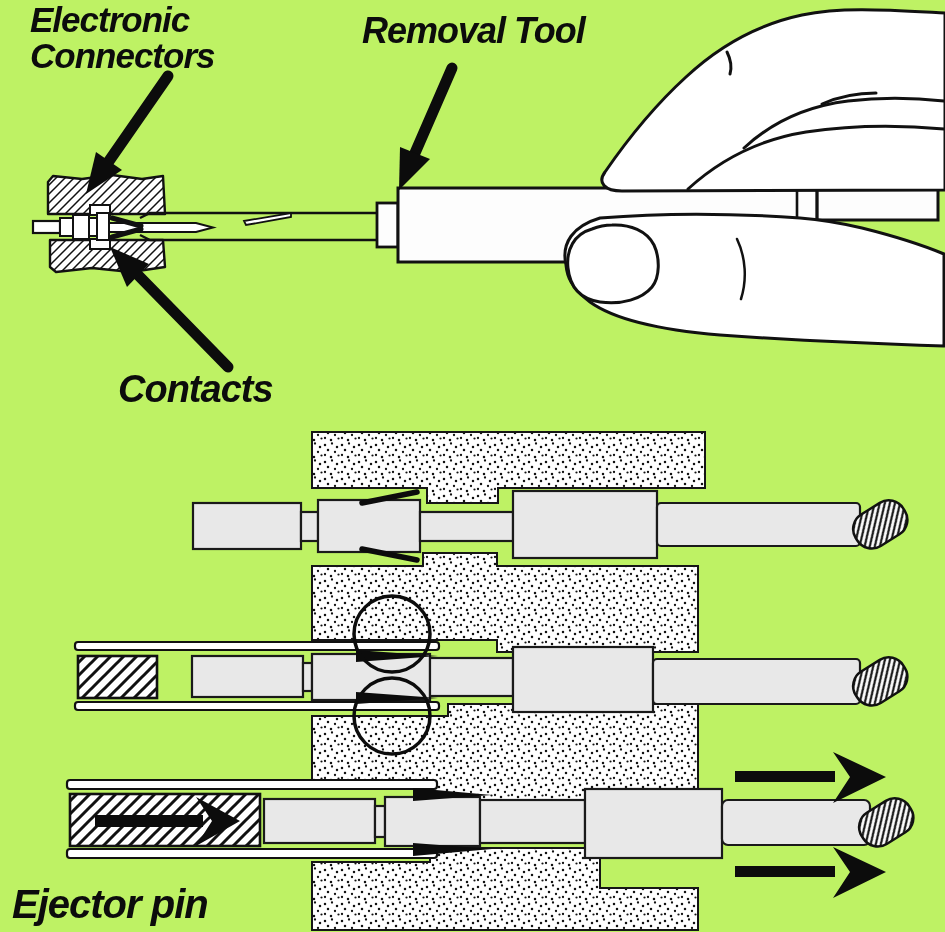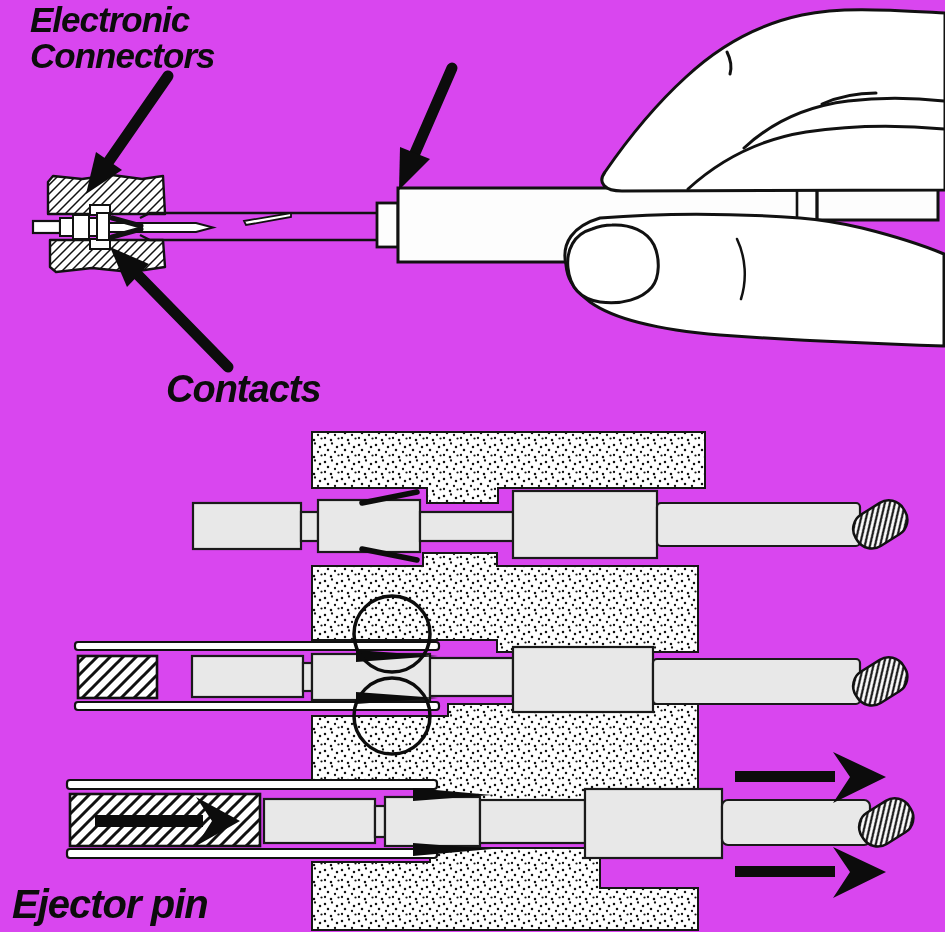--- a/index.html
+++ b/index.html
@@ -1,23 +1,23 @@
 <!DOCTYPE html>
 <html><head>
 <meta charset="utf-8">
 <style>
   html,body{margin:0;padding:0;background:#fff;}
-  #stage{position:relative;width:945px;height:932px;background:#d946ef;overflow:hidden;
+  #stage{position:relative;width:945px;height:932px;background:#bef264;overflow:hidden;
          font-family:"Liberation Sans", sans-serif;}
   #stage svg{position:absolute;left:0;top:0;}
   .lbl{position:absolute;color:#0c0c0c;font-weight:bold;font-style:italic;
        letter-spacing:-1px;white-space:nowrap;line-height:1.04;}
   #lbl-ec{left:30px;top:2px;font-size:35px;}
   #lbl-rt{left:362px;top:12px;font-size:36px;}
-  #lbl-ct{left:118px;top:370px;font-size:38px;margin-left:48px;}
+  #lbl-ct{left:118px;top:370px;font-size:38px;}
   #lbl-ej{left:12px;top:872px;font-size:40px;margin-top:12px;}
 </style>
 </head>
 <body>
 
 <div id="stage">
 
 <svg width="945" height="932" viewBox="0 0 945 932">
   <defs>
 
@@ -189,16 +189,17 @@
       <rect x="735" y="866" width="100" height="11"></rect>
       <polygon points="833,847 886,872 833,898 850,872"></polygon>
     </g>
   </g>
 </svg>
 
 <div class="lbl" id="lbl-ec">
   <div>Electronic</div>
   <div>Connectors</div>
 </div>
+<div class="lbl" id="lbl-rt">Removal Tool</div>
 <div class="lbl" id="lbl-ct">Contacts</div>
 <div class="lbl" id="lbl-ej">Ejector pin</div>
 
 </div>
 
 </body></html>

